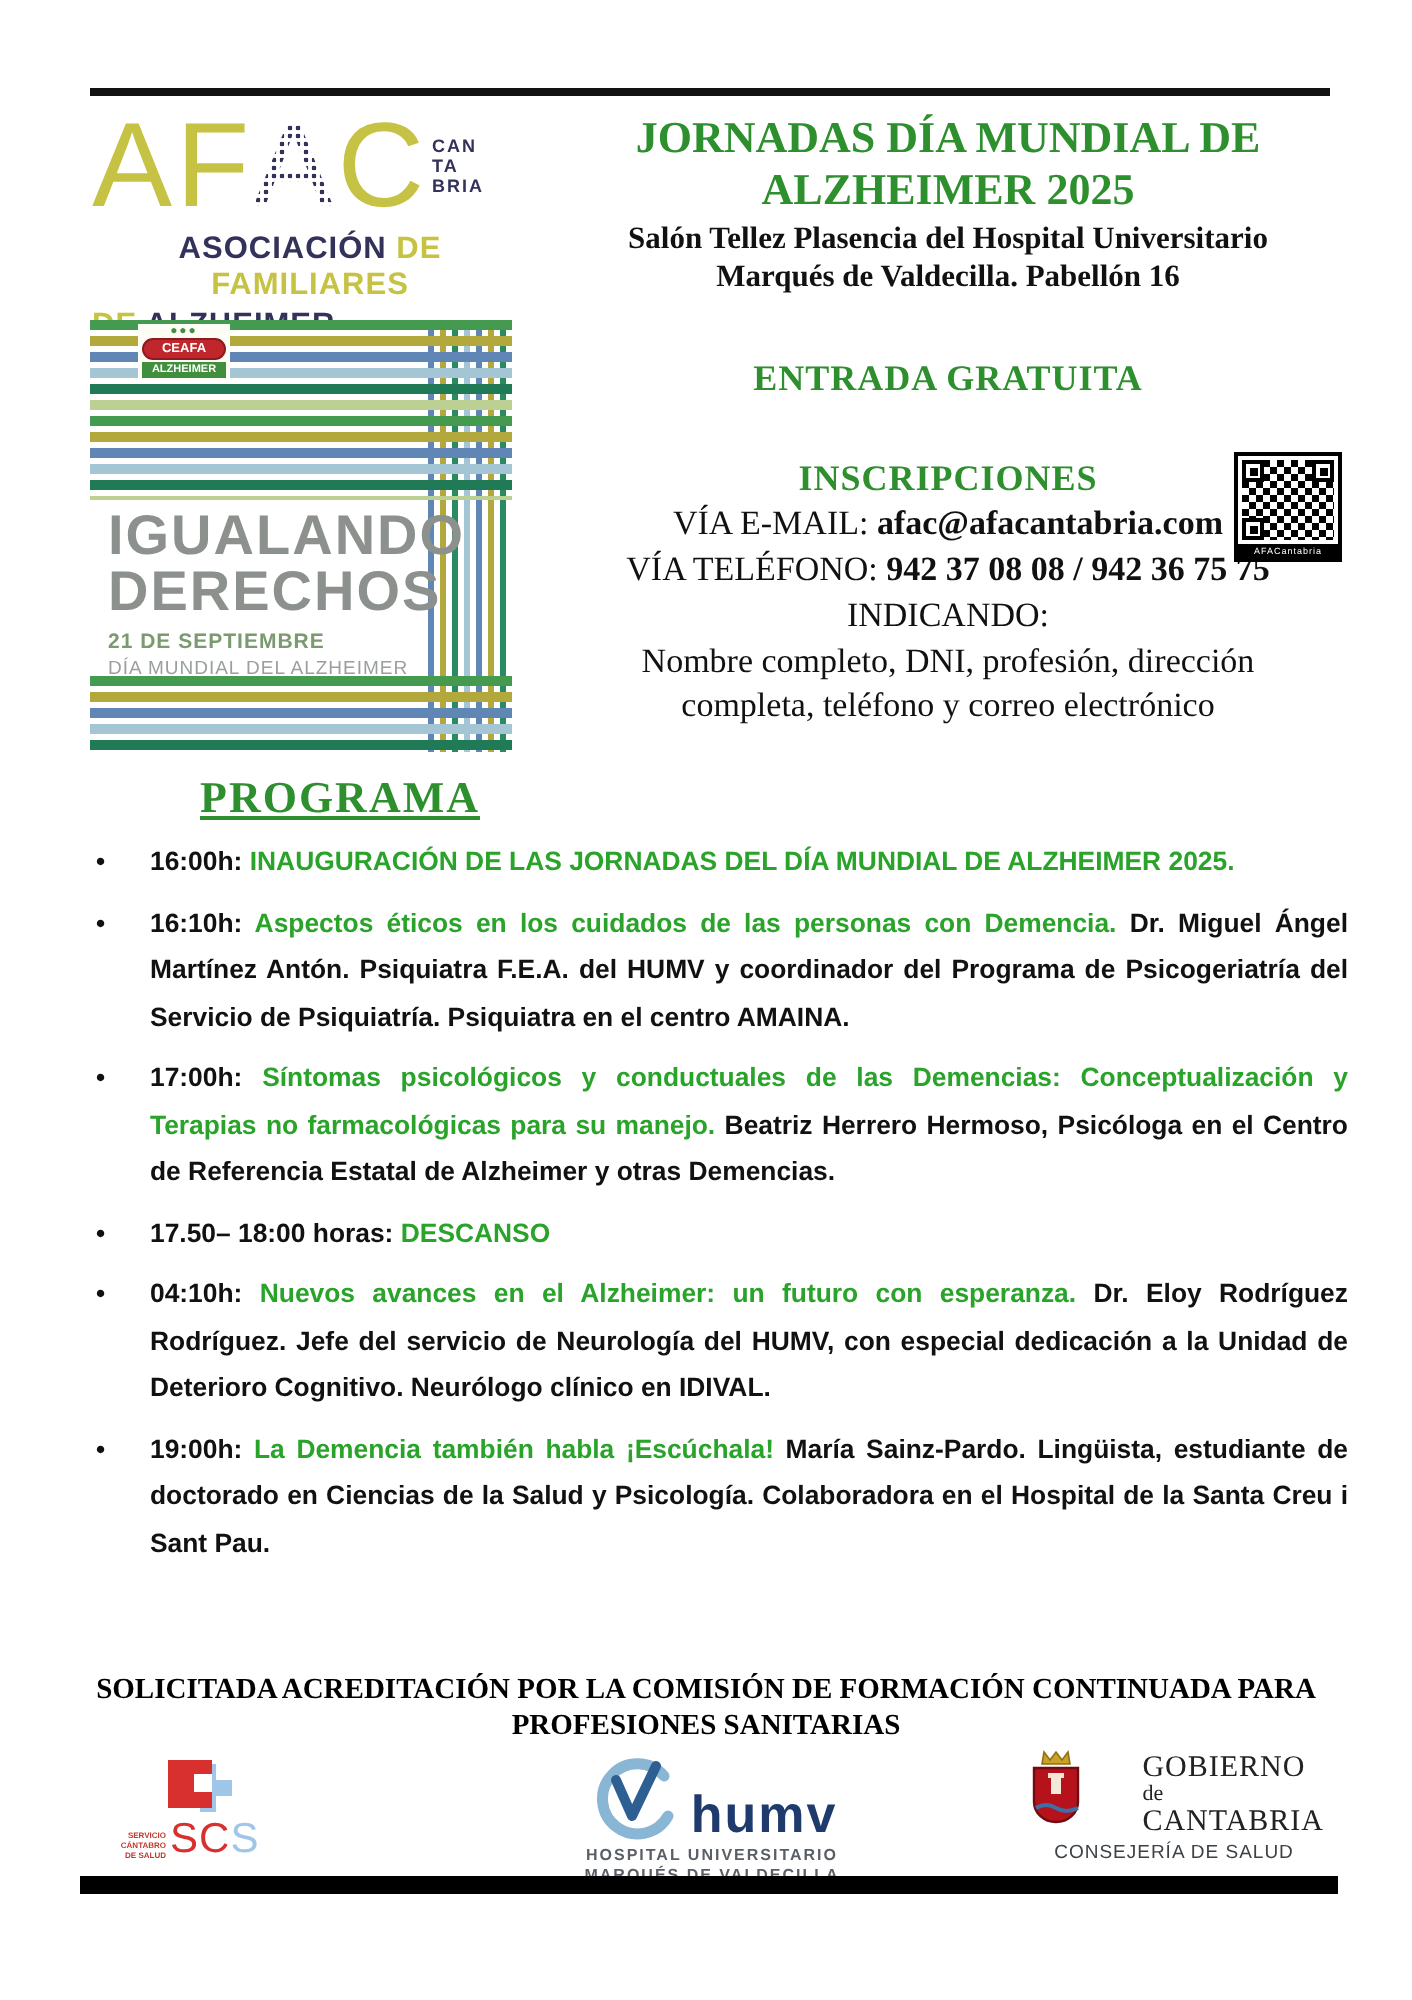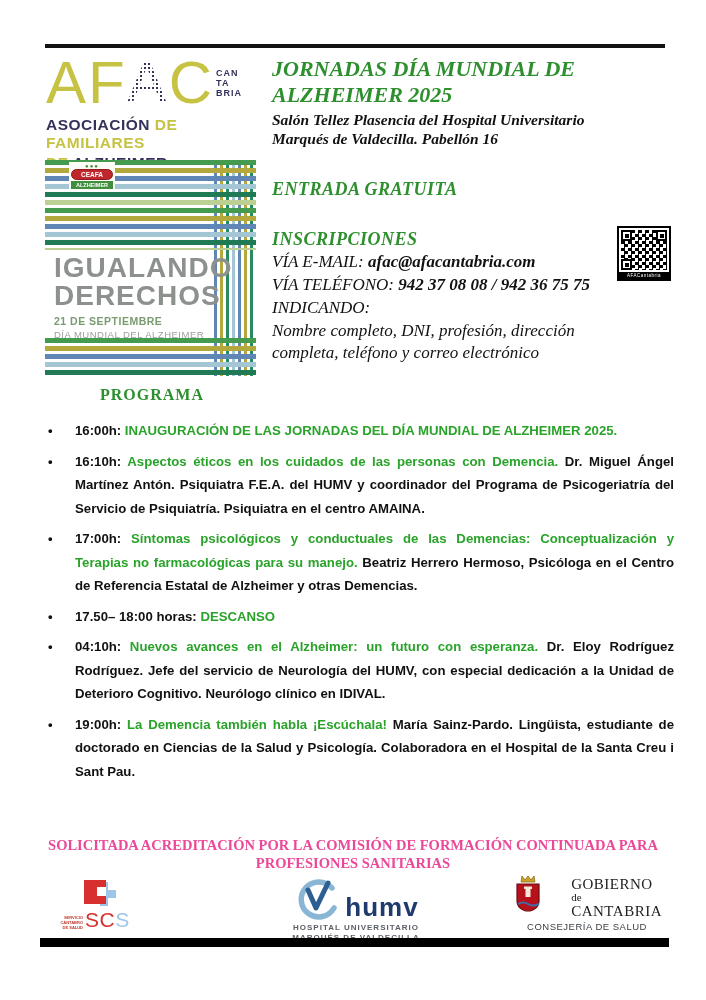--- a/index.html
+++ b/index.html
@@ -13,21 +13,21 @@
   .afac { position:absolute; left:46px; top:54px; width:218px; }
   .afac-acronym { display:flex; align-items:flex-start; }
   .afac-letters { font-size:60px; line-height:58px; font-weight:400; letter-spacing:2px; color:#c6c344; }
   .afac-a-dot {
     color:transparent;
     background-image:radial-gradient(#33325a 1.1px, rgba(255,255,255,0) 1.3px);
     background-size:4px 4px;
     -webkit-background-clip:text; background-clip:text;
   }
   .afac-region { margin-left:2px; margin-top:14px; font-size:9px; line-height:10px; font-weight:bold; color:#33325a; letter-spacing:1px; }
-  .afac-line1 { margin-top:4px; font-size:15.5px; font-weight:bold; letter-spacing:0.5px; }
+  .afac-line1 { margin-top:4px; font-size:15.5px; font-weight:bold; letter-spacing:0.5px;text-align:center; }
   .afac-line1 .navy { color:#33325a; }
   .afac-line1 .lime { color:#c6c344; font-weight:bold; }
   .afac-line2 { margin-top:2px; font-size:15.5px; font-weight:bold; letter-spacing:0.5px; }
   .afac-line2 .lime { color:#c6c344; }
   .afac-line2 .navy { color:#33325a; }
   .afac-line2 .gray { color:#a9aeb2; font-weight:normal; }
   .afac-since { margin-top:2px; text-align:right; font-size:11px; font-weight:bold; color:#33325a; width:208px; }
 
   
   .poster { position:absolute; left:45px; top:160px; width:211px; height:216px; background:#fff; }
@@ -50,47 +50,47 @@
   .ceafa { position:absolute; left:24px; top:2px; width:46px; text-align:center; background:#fdfdf6; padding:1px 2px; }
   .ceafa-figs { font-size:6px; line-height:6px; color:#3f8f3f; letter-spacing:1px; }
   .ceafa-pill { background:#c0272d; color:#fff; border-radius:6px; font-size:6.5px; font-weight:bold; line-height:9px; border:1px solid #8c1a1f; }
   .ceafa-band { background:#3f8f3f; color:#fff; font-size:5.5px; font-weight:bold; line-height:8px; margin-top:1px; }
   .poster-text { position:absolute; left:9px; top:94px; width:158px; }
   .poster-title { font-size:28px; line-height:28px; font-weight:bold; color:#8c918e; letter-spacing:1px; }
   .poster-sub1 { margin-top:5px; font-size:10.5px; font-weight:bold; color:#7a9a70; letter-spacing:0.5px; }
   .poster-sub2 { margin-top:2px; font-size:9.5px; color:#9aa09b; letter-spacing:0.5px; }
 
   
-  .head-right { position:absolute; left:272px; top:56px; width:404px; text-align:left; font-family:"Liberation Serif", serif;font-style:italic; }
+  .head-right { position:absolute; left:272px; top:56px; width:404px; text-align:center; font-family:"Liberation Serif", serif; }
   .main-title { color:#2e8f2e; font-size:22px; line-height:26px; font-weight:bold; }
   .date-line { margin-top:3px; color:#111; font-size:18px; font-weight:bold; }
   .venue { margin-top:2px; color:#111; font-size:15.5px; line-height:19px; font-weight:bold; }
   .free-entry { margin-top:31px; color:#2e8f2e; font-size:18px; font-weight:bold; letter-spacing:0.5px; }
   .insc-head { margin-top:29px; color:#2e8f2e; font-size:18px; font-weight:bold; letter-spacing:0.5px; }
   .insc-line { margin-top:1px; color:#111; font-size:17px; line-height:22px; }
   .insc-line b { font-weight:bold; }
 
   
   .qr-wrap { position:absolute; left:617px; top:226px; width:54px; border:2px solid #000; background:#fff; }
   .qr { position:relative; width:46px; height:40px; margin:2px;
     background:repeating-conic-gradient(#000 0% 25%, #fff 0% 50%); background-size:7px 7px; }
   .qr .f { position:absolute; width:11px; height:11px; border:2px solid #000; background:#fff; }
   .qr .f i { display:block; width:4px; height:4px; margin:1.5px; background:#000; }
   .f1 { left:0; top:0; } .f2 { right:0; top:0; } .f3 { left:0; bottom:0; }
   .qr-cap { background:#000; color:#fff; font-size:4.5px; line-height:7px; text-align:center; letter-spacing:0.5px; }
 
   
-  .programa-head { position:absolute; left:100px; top:386px; color:#2e8f2e; font-family:"Liberation Serif", serif; font-size:16px; font-weight:bold; letter-spacing:1px; }
+  .programa-head { position:absolute; left:100px; top:386px; color:#2e8f2e; font-family:"Liberation Serif", serif; font-size:22px; font-weight:bold; letter-spacing:1px;text-decoration:underline; }
   .program { position:absolute; left:45px; top:419px; width:629px; }
   .pitem { position:relative; padding-left:30px; margin-bottom:7px; font-size:13.2px; line-height:23.5px; font-weight:bold; color:#111; text-align:justify; }
   .pitem .bullet { position:absolute; left:3px; top:0; font-size:13px; color:#111; }
   .pitem .topic { color:#2aa32a; }
 
   
-  .accreditation { position:absolute; left:0; top:836px; width:706px; text-align:center; color:#ec4899; font-family:"Liberation Serif", serif; font-size:14.5px; line-height:18px; font-weight:bold; }
+  .accreditation { position:absolute; left:0; top:836px; width:706px; text-align:center; color:#000000; font-family:"Liberation Serif", serif; font-size:14.5px; line-height:18px; font-weight:bold; }
 
   .logo-scs { position:absolute; left:58px; top:880px; width:100px; }
   .scs-marks { position:relative; height:30px; margin-left:26px; }
   .scs-red { position:absolute; left:0; top:0; width:22px; height:24px; background:#d8302f; }
   .scs-red::after { content:""; position:absolute; right:0; top:7px; width:9px; height:9px; background:#fff; }
   .scs-blue { position:absolute; left:16px; top:2px; width:8px; height:24px; background:#9fc6e8; }
   .scs-blue::before { content:""; position:absolute; left:-8px; top:8px; width:24px; height:8px; background:#9fc6e8; }
   .scs-row { display:flex; align-items:flex-end; }
   .scs-tiny { width:27px; font-size:4px; line-height:5px; color:#c0392b; font-weight:bold; text-align:right; padding-right:2px; }
   .scs-text { font-size:21px; line-height:20px; font-weight:normal; letter-spacing:0.5px; }

